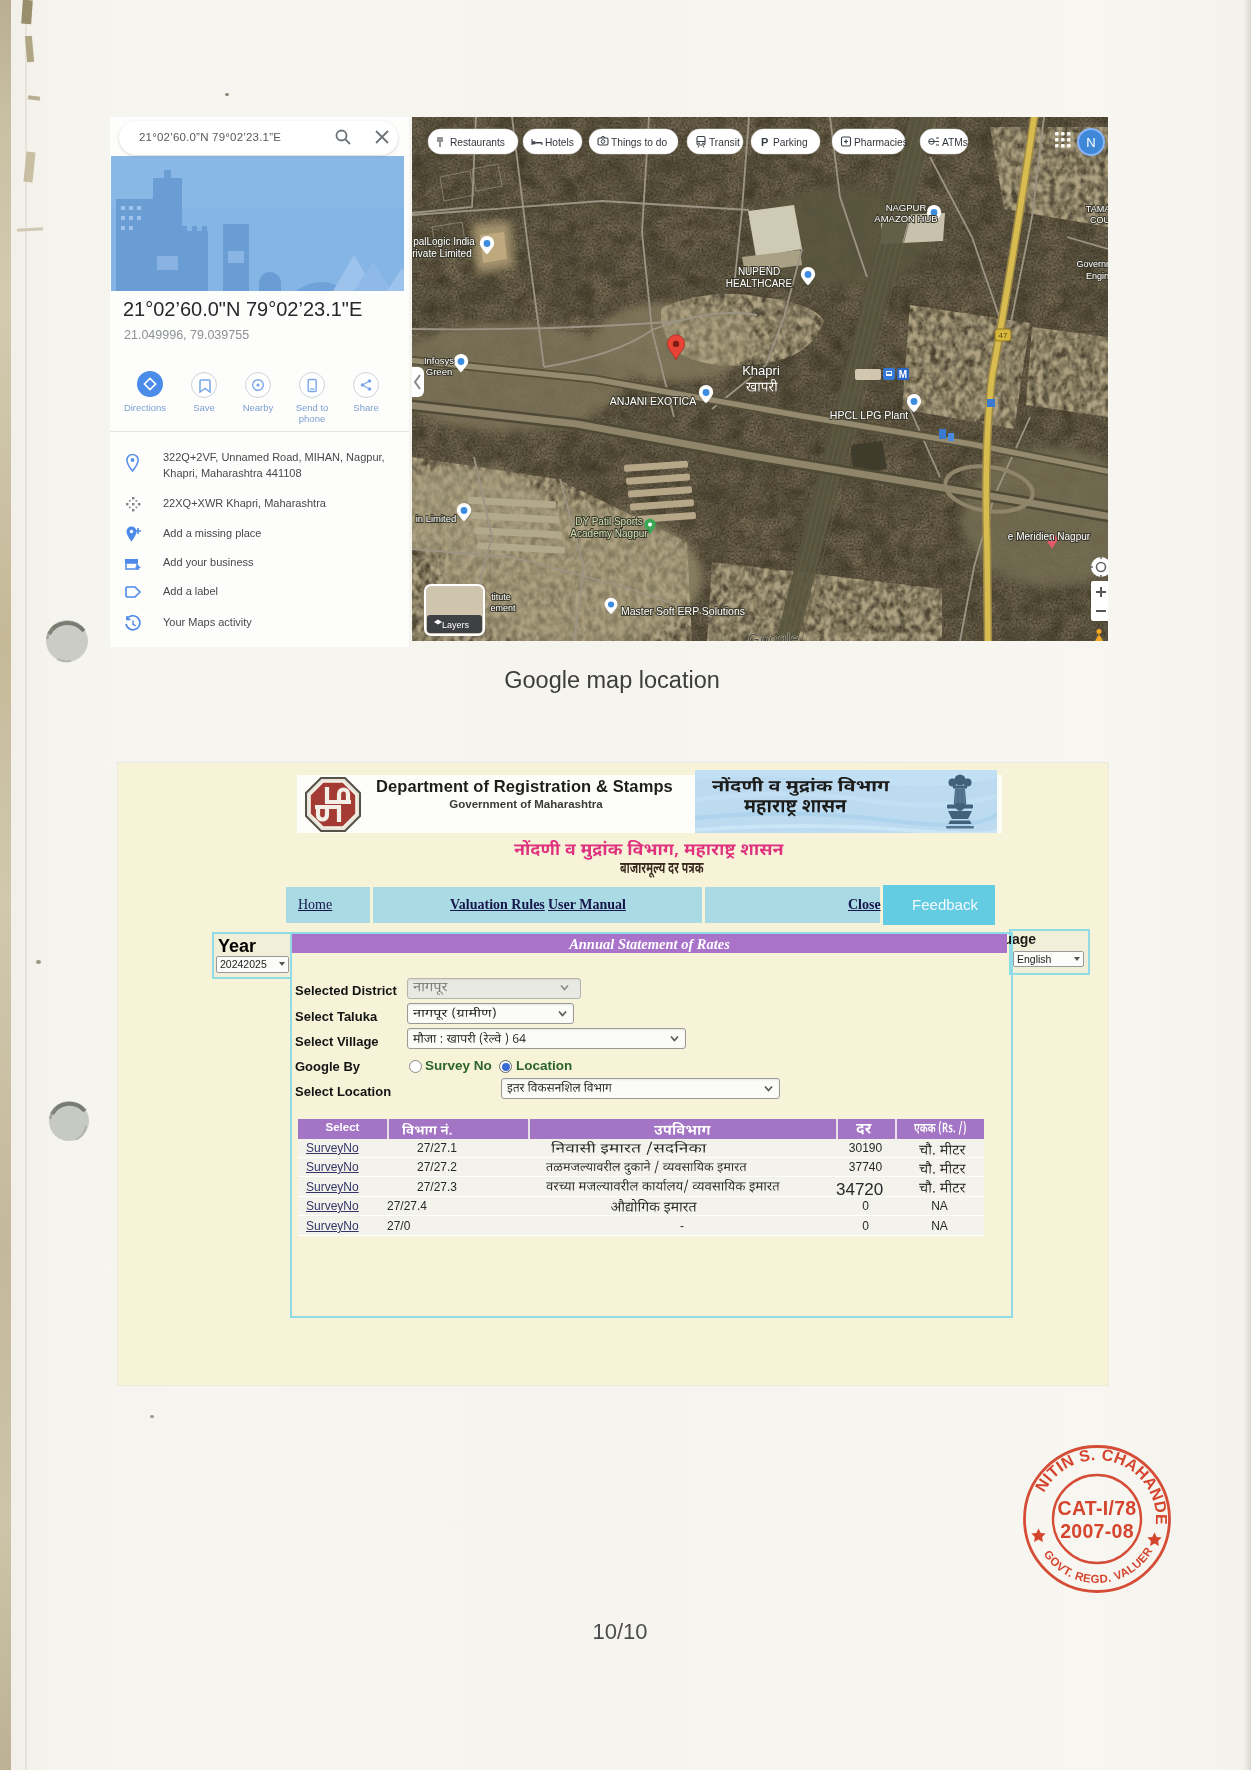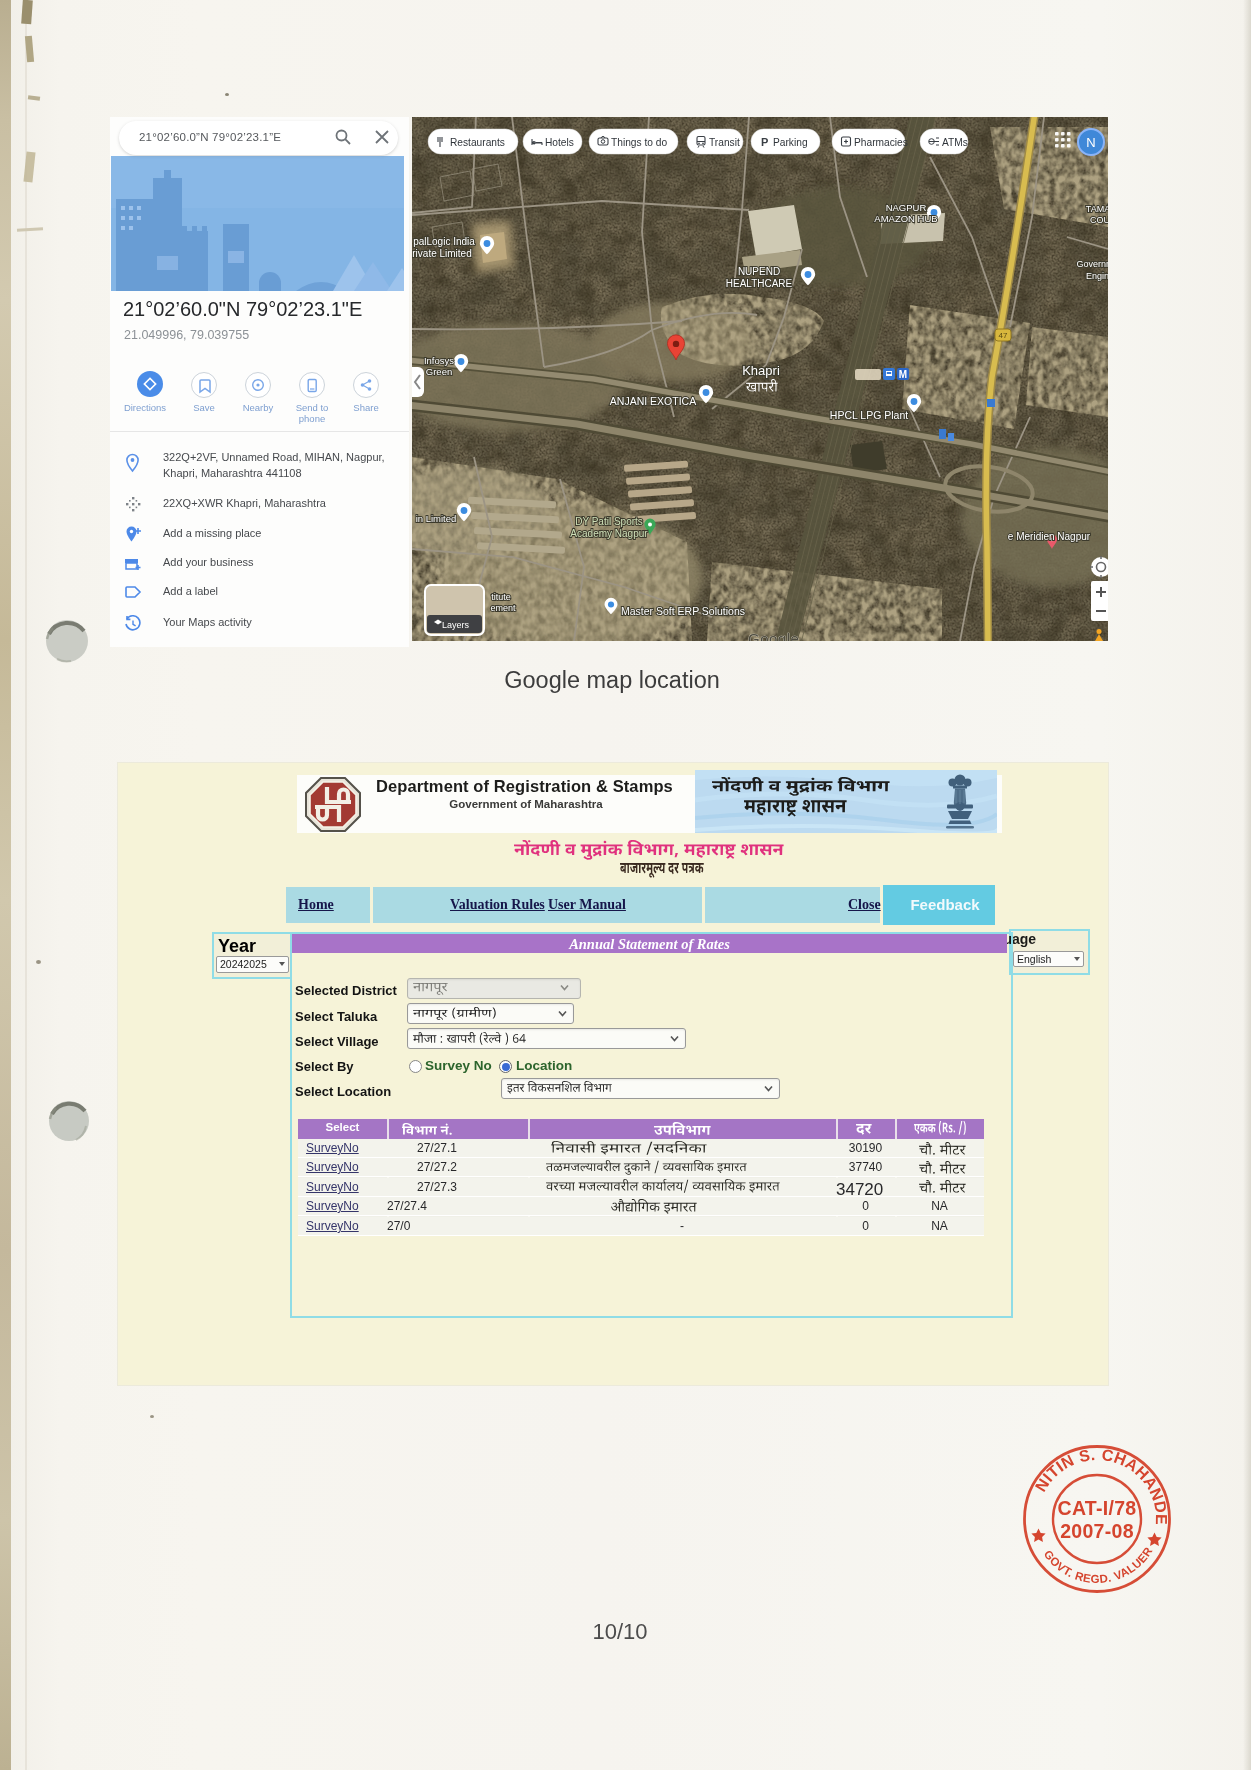--- a/index.html
+++ b/index.html
@@ -554,44 +554,44 @@
 
 <svg style="position:absolute;left:620px;top:863px" width="84" height="15" viewBox="0 0 751 88" preserveAspectRatio="none">
     <path d="M552,0 552,10 558,11 558,29 561,38 565,42 572,45 583,45 587,43 590,44 590,59 602,59 603,10 648,11 647,28 642,22 635,18 622,18 614,21 617,31 624,28 633,28 635,29 639,36 617,45 622,56 645,44 648,44 648,59 660,59 661,10 705,11 705,34 696,40 690,40 685,36 685,31 688,28 700,27 701,18 699,17 683,18 674,25 672,30 673,40 681,48 687,50 696,50 704,47 705,59 718,59 718,35 723,31 728,31 732,35 731,43 726,50 737,56 741,51 744,43 743,29 737,23 726,21 719,24 719,10 749,10 749,0z M571,10 590,11 590,30 582,35 576,35 571,31 570,26z M431,0 431,10 463,11 462,16 448,17 441,20 435,27 434,37 437,45 441,49 450,53 464,54 470,66 480,62 475,52 479,46 479,39 473,34 466,34 462,38 461,44 455,44 452,43 447,38 447,31 454,26 475,26 476,10 506,10 508,12 508,19 506,23 503,26 497,22 492,22 488,25 488,32 496,44 509,57 515,61 523,53 515,47 507,36 512,34 518,28 520,24 519,11 527,10 527,0z M0,0 0,10 39,11 39,35 35,38 30,33 27,26 34,26 34,17 16,17 11,19 5,25 3,32 6,43 14,49 17,50 31,50 36,48 39,49 39,59 51,59 52,10 67,11 67,59 79,59 80,10 142,11 141,18 116,18 113,26 121,34 121,40 118,43 114,43 108,38 103,29 100,20 90,23 98,42 108,51 115,53 126,52 132,47 134,38 132,32 129,29 142,29 142,59 155,59 156,10 170,11 170,59 183,59 184,10 214,11 215,18 211,25 208,25 204,22 199,22 195,25 194,28 196,35 202,43 221,61 229,53 212,38 224,29 227,23 227,10 245,11 244,28 241,28 237,31 237,36 244,45 248,47 254,47 257,43 258,38 276,39 276,56 274,58 267,60 262,65 261,68 262,78 268,84 271,85 285,84 286,81 284,76 277,77 272,74 272,70 275,67 283,67 291,73 298,86 307,82 307,80 300,68 295,63 289,60 289,10 358,11 360,17 358,21 355,23 351,23 350,19 340,19 331,24 325,20 313,19 306,22 301,27 300,41 303,48 310,55 321,61 326,51 317,46 312,39 312,35 317,29 324,30 325,40 333,42 336,41 337,35 341,30 343,29 348,30 353,41 359,46 367,49 385,47 385,59 397,59 398,10 406,10 406,0z M18,28 24,35 27,42 20,41 15,36 15,31z M385,11 385,32 380,37 375,39 366,38 361,32 366,29 372,22 371,10z M258,10 276,11 275,28 257,27z" fill="#3a2a20" fill-rule="evenodd"></path>
   </svg>
 
 <div class="abs" style="left:286px;top:887px;width:84px;height:36px;background:#aadae3"></div>
 <div class="abs" style="left:373px;top:887px;width:329px;height:36px;background:#aadae3"></div>
 <div class="abs" style="left:705px;top:887px;width:175px;height:36px;background:#aadae3"></div>
 
 <div class="abs" style="left:883px;top:885px;width:112px;height:40px;background:#63cbe2"></div>
-<div class="abs" style="left:883px;top:896px;width:124px;text-align:center;font-size:15px;font-weight:bold;color:#f2fafc;font-family:'Liberation Sans',sans-serif">Feedback</div>
-
-<div class="abs" style="left:298px;top:897px;font-size:14px;font-family:'Liberation Serif',serif;font-weight:bold;text-decoration:underline;color:#16164a">Home</div>
+<div class="abs" style="left:883px;top:896px;width:124px;text-align:center;font-size:15px;font-weight:normal;color:#f2fafc;font-family:'Liberation Sans',sans-serif">Feedback</div>
+
+<div class="abs" style="left:298px;top:897px;font-size:14px;font-family:'Liberation Serif',serif;font-weight:normal;text-decoration:underline;color:#16164a">Home</div>
 <div class="abs" style="left:450px;top:897px;font-size:14px;font-family:'Liberation Serif',serif;font-weight:bold;text-decoration:underline;color:#16164a">Valuation Rules</div>
 <div class="abs" style="left:548px;top:897px;font-size:14px;font-family:'Liberation Serif',serif;font-weight:bold;text-decoration:underline;color:#16164a">User Manual</div>
 <div class="abs" style="left:848px;top:897px;font-size:14px;font-family:'Liberation Serif',serif;font-weight:bold;text-decoration:underline;color:#16164a">Close</div>
 
 <div class="abs" style="left:212px;top:932px;width:76px;height:43px;border:2px solid #8fdce6;background:#f2efd8"></div>
 <div class="abs" style="left:218px;top:936px;font-size:18px;font-weight:bold;color:#000000">Year</div>
 <div class="abs" style="left:216px;top:956px;width:68px;height:15px;background:#fcfcfa;border:1px solid #999;border-radius:2px;font-size:10.5px;color:#222;padding-left:3px;line-height:15px">20242025<span style="position:absolute;right:3px;top:5px;width:0;height:0;border-left:3.5px solid transparent;border-right:3.5px solid transparent;border-top:4.5px solid #555"></span></div>
 
 <div class="abs" style="left:1009px;top:929px;width:77px;height:42px;border:2px solid #8fdce6;background:#f2efd8"></div>
 <div class="abs" style="left:970px;top:931px;font-size:14px;font-weight:bold;color:#1a1a18">Language</div>
 <div class="abs" style="left:1013px;top:951px;width:66px;height:14px;background:#fcfcfa;border:1px solid #999;border-radius:2px;font-size:10.5px;color:#222;padding-left:3px;line-height:14px">English<span style="position:absolute;right:3px;top:5px;width:0;height:0;border-left:3.5px solid transparent;border-right:3.5px solid transparent;border-top:4.5px solid #555"></span></div>
 
 <div class="abs" style="left:290px;top:932px;width:719px;height:382px;border:2px solid #8fdce6"></div>
 
 <div class="abs" style="left:292px;top:934px;width:715px;height:19px;background:#a873c8"></div>
 <div class="abs" style="left:292px;top:936px;width:715px;text-align:center;font-size:14.5px;font-weight:bold;font-style:italic;color:#ffffff;font-family:'Liberation Serif',serif">Annual Statement of Rates</div>
 
 <div class="abs" style="left:295px;top:983px;font-size:13px;font-weight:bold;color:#141414">Selected District</div>
 <div class="abs" style="left:295px;top:1009px;font-size:13px;font-weight:bold;color:#141414">Select Taluka</div>
 <div class="abs" style="left:295px;top:1034px;font-size:13px;font-weight:bold;color:#141414">Select Village</div>
-<div class="abs" style="left:295px;top:1059px;font-size:13px;font-weight:bold;color:#141414">Select By</div>
+<div class="abs" style="left:295px;top:1059px;font-size:13px;font-weight:bold;color:#141414">Google By</div>
 <div class="abs" style="left:295px;top:1084px;font-size:13px;font-weight:bold;color:#141414">Select Location</div>
 
 <div style="position:absolute;height:19px;border:1px solid #999;border-radius:3px;background:#fbfbf7;box-shadow:inset 0 1px 2px #00000014;left:407px;top:978px;width:172px;background:#e9e9e3;border-color:#b5b5af"></div>
 <svg style="position:absolute;left:413px;top:983px" width="35" height="12" viewBox="0 0 228 87" preserveAspectRatio="none">
     <path d="M0,0 0,6 37,7 36,24 6,24 4,26 4,32 7,37 11,40 17,40 20,30 37,31 37,59 44,59 45,6 62,7 62,59 69,59 70,6 90,7 89,26 84,26 82,28 82,31 84,36 89,41 92,42 96,41 98,6 116,7 116,59 123,59 124,6 140,7 140,31 143,38 146,41 154,44 161,44 169,40 169,59 161,61 158,63 155,68 155,76 157,80 165,85 173,85 179,82 176,77 172,79 167,79 162,76 161,70 167,65 178,66 187,75 192,85 198,83 192,71 184,63 177,59 178,6 210,7 211,18 209,22 205,26 197,22 193,22 191,24 191,30 198,41 214,58 217,60 221,55 202,36 210,31 215,26 218,19 217,9 218,6 226,6 226,0z M148,6 170,7 169,33 161,38 154,38 147,31z" fill="#7d7d78" fill-rule="evenodd"></path>
   </svg>
 <svg class="abs" style="left:560px;top:984px" width="9" height="7">
     <path d="M1,1.5 L4.5,5.5 L8,1.5" stroke="#8a8a84" stroke-width="1.6" fill="none"></path>
   </svg>
 

